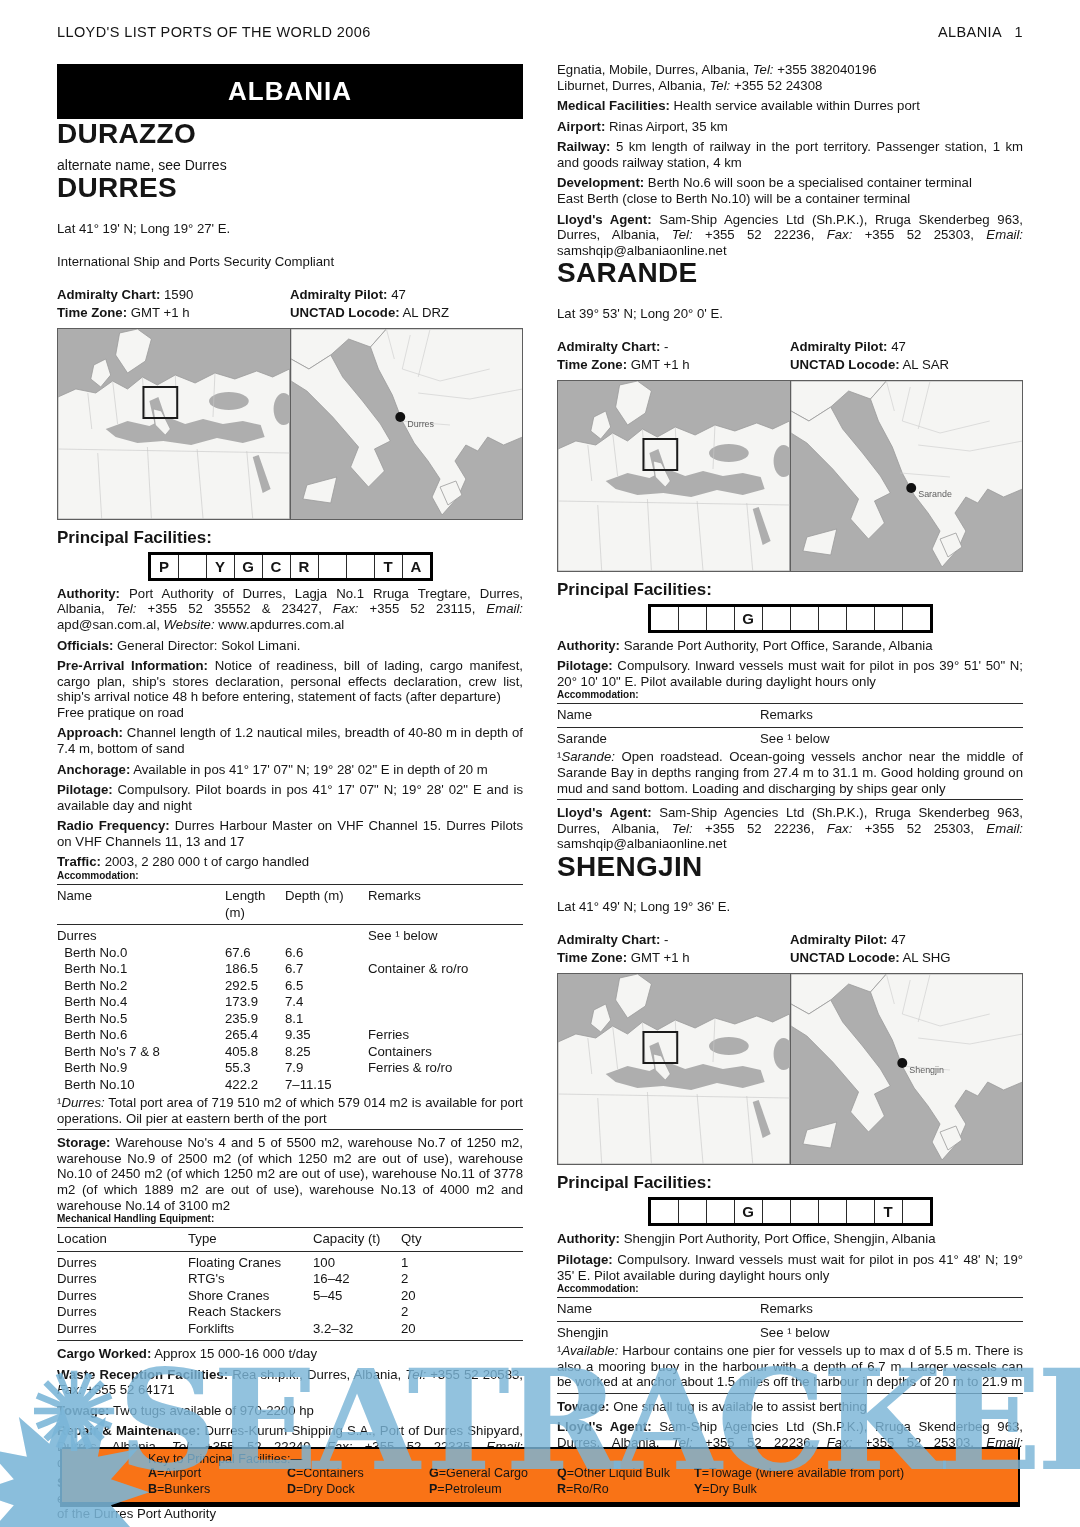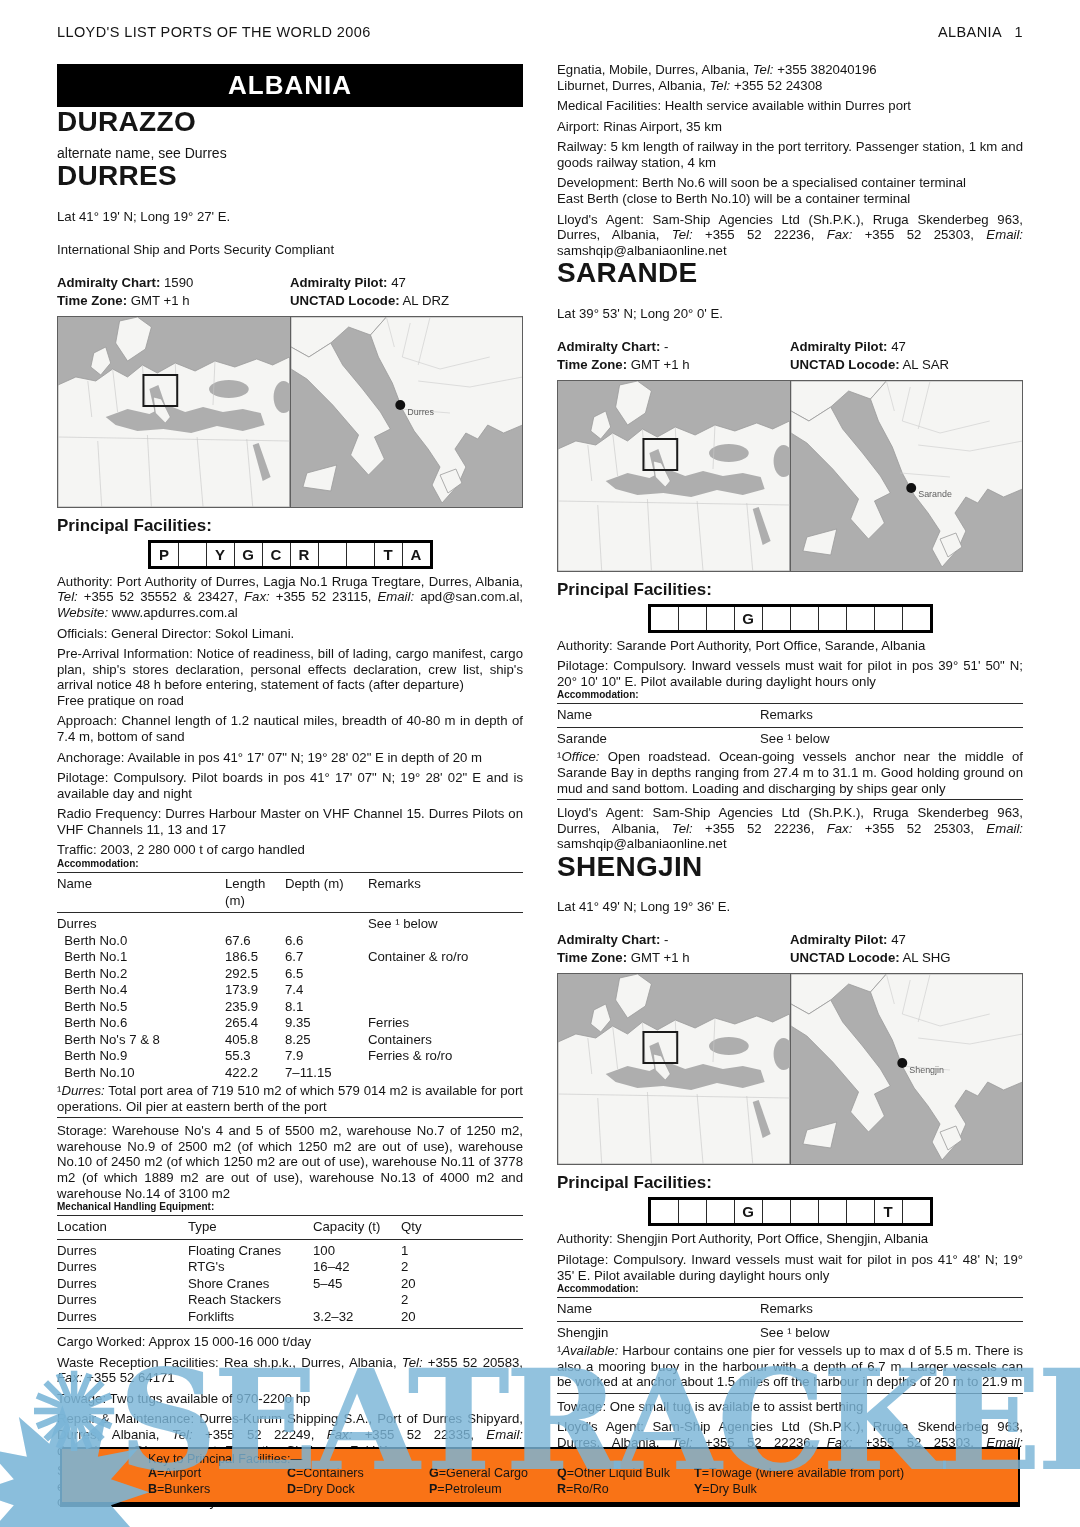--- a/index.html
+++ b/index.html
@@ -6,21 +6,21 @@
   .page{position:relative;width:1080px;height:1527px;background:#fff;color:#151515;
         font-family:"Liberation Sans","DejaVu Sans",sans-serif;overflow:hidden;margin:0 auto}
   .col{position:absolute;top:24px;width:466px}
   .col.left{left:57px}
   .col.right{left:557px}
 
   .runhead{font-size:14.5px;letter-spacing:.4px;white-space:pre}
   .runhead.rt{text-align:right}
 
   .banner{background:#000;color:#fff;font-weight:bold;font-size:26px;text-align:center;
-          letter-spacing:1px;padding:6px 0;margin-top:24px}
+          letter-spacing:1px;padding:12px 0;margin-top:24px}
 
   h1.port{font-size:28px;font-weight:bold;margin:0;letter-spacing:.3px;line-height:1.05}
   .mt-durazzo{margin-top:40px}
   .mt-durres{margin-top:44px}
   .mt-sarande{margin-top:34px}
   .mt-shengjin{margin-top:30px}
   .note{font-size:14px;margin-top:9px}
   .latline{font-size:13.2px;margin-top:18px}
 
   .infogrid{margin-top:18px;font-size:13.2px}
@@ -33,21 +33,21 @@
   .map .panel+.panel{border-left:1px solid #5e5e5e}
   .map svg{display:block;width:100%;height:100%}
 
   .pf-label{font-weight:bold;font-size:17px;margin-top:8px}
   .fstrip{display:flex;border:3px solid #000;width:max-content;margin:4px auto 2px}
   .fcell{width:27px;height:23px;border-right:1px solid #2a2a2a;display:flex;align-items:center;
          justify-content:center;font-weight:bold;font-size:15px;background:#fff}
   .fcell:last-child{border-right:none}
 
   .para{font-size:13.2px;line-height:1.18;text-align:justify;margin-top:5px}
-  .para b{font-weight:normal}
+  .para b{font-weight:bold}
   .sechead{font-weight:bold;font-size:10px;}
 
   .dtable{font-size:13.2px;margin-top:2px}
   .rule{border-top:1.4px solid #2a2a2a;margin:3px 0}
   .trow{display:flex;line-height:1.25}
   .tcell{padding-right:3px}
   .acc1 .tcell:nth-child(1){width:165px;white-space:pre-wrap}
   .acc1 .tcell:nth-child(2){width:57px}
   .acc1 .tcell:nth-child(3){width:80px}
   .acc1 .tcell:nth-child(4){flex:1}
@@ -371,21 +371,21 @@
           </div>
         </div>
       <div class="rule"></div>
       <div>
           <div class="trow">
             <div class="tcell">Sarande</div>
             <div class="tcell">See ¹ below</div>
           </div>
         </div>
     </div>
-    <div class="footnote">¹<i>Office:</i> Open roadstead. Ocean-going vessels anchor near the middle of Sarande Bay in depths ranging from 27.4 m to 31.1 m. Good holding ground on mud and sand bottom. Loading and discharging by ships gear only</div>
+    <div class="footnote">¹<i>Sarande:</i> Open roadstead. Ocean-going vessels anchor near the middle of Sarande Bay in depths ranging from 27.4 m to 31.1 m. Good holding ground on mud and sand bottom. Loading and discharging by ships gear only</div>
     <div class="rule"></div>
 
     <div class="para"><b>Lloyd's Agent:</b> Sam-Ship Agencies Ltd (Sh.P.K.), Rruga Skenderbeg 963, Durres, Albania, <i>Tel:</i> +355 52 22236, <i>Fax:</i> +355 52 25303, <i>Email:</i> samshqip@albaniaonline.net</div>
 
     <h1 class="port mt-shengjin">SHENGJIN</h1>
     <div class="latline">Lat 41° 49' N; Long 19° 36' E.</div>
 
     <div class="infogrid">
       <div class="inforow">
         <div class="half"><span class="lbl">Admiralty Chart:</span> <span>-</span></div>

